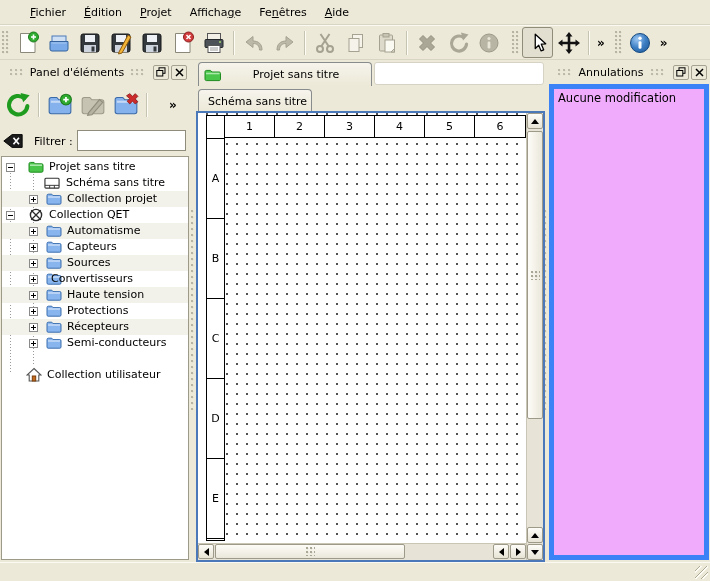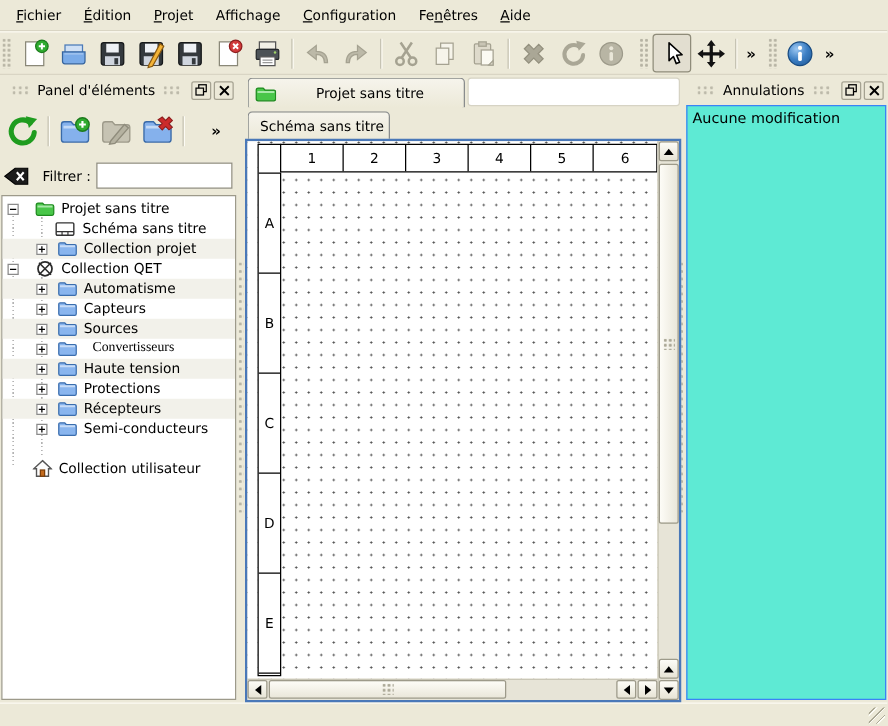--- a/index.html
+++ b/index.html
@@ -4,21 +4,21 @@
 <style>
   * { box-sizing: border-box; margin:0; padding:0; }
   html,body { width:710px; height:581px; }
   body {
     position:relative; overflow:hidden;
     background:#ece9d8; color:#000;
     font-family:"DejaVu Sans", sans-serif; font-size:11px;
   }
   
   .menubar { position:absolute; top:0; left:0; right:0; height:25px;
-    display:flex; align-items:center; padding-left:4px;
+    display:flex; align-items:center; padding-left:21px;
     border-bottom:1px solid #d9d5c4; }
   .menu-item { padding:4px 9px; cursor:default; white-space:nowrap; }
   .mn { text-decoration:underline; }
   
   .toolbar-row { position:absolute; top:25px; left:0; right:0; height:35px;
     display:flex; align-items:center; border-top:1px solid #fbfaf2;
     border-bottom:1px solid #d9d5c4; }
   .tb-handle { width:7px; height:24px; margin:0 3px 0 2px;
     background-image:radial-gradient(circle at 1.2px 1.2px,#b7b4a4 1px,transparent 1.4px);
     background-size:4px 4px; }
@@ -91,37 +91,36 @@
     border:1px solid #9d9a8a; border-radius:2px; display:flex; align-items:center; justify-content:center; }
   .grip-dots { width:9px; height:9px;
     background-image:radial-gradient(circle at 1.2px 1.2px,#aaa796 1px,transparent 1.4px);
     background-size:4px 4px; }
   .tri-up   { width:0;height:0;border-left:4px solid transparent;border-right:4px solid transparent;border-bottom:5px solid #000; }
   .tri-down { width:0;height:0;border-left:4px solid transparent;border-right:4px solid transparent;border-top:5px solid #000; }
   .tri-left { width:0;height:0;border-top:4px solid transparent;border-bottom:4px solid transparent;border-right:5px solid #000; }
   .tri-right{ width:0;height:0;border-top:4px solid transparent;border-bottom:4px solid transparent;border-left:5px solid #000; }
   
   .undo-list { position:absolute; left:549px; right:1px; top:84px; bottom:21px;
-    background:#5eead4; border:1px solid #3b82f6; }
+    background:#f0abfc; border:5px solid #3b82f6; }
   .undo-item { padding:2px 4px; font-size:11.5px; white-space:nowrap; }
   
   .statusbar { position:absolute; left:0; right:0; bottom:0; height:19px; border-top:1px solid #fbfaf2; }
   .size-grip { position:absolute; right:2px; bottom:2px; width:13px; height:13px;
     background-image:repeating-linear-gradient(135deg, transparent 0 3px, #aca995 3px 4px, #fdfcf5 4px 5px);
   }
 </style>
 </head>
 <body>
 
 <div class="menubar">
   <span class="menu-item"><span></span><span class="mn">F</span><span>ichier</span></span>
   <span class="menu-item"><span></span><span class="mn">É</span><span>dition</span></span>
   <span class="menu-item"><span></span><span class="mn">P</span><span>rojet</span></span>
   <span class="menu-item"><span>Afficha</span><span class="mn">g</span><span>e</span></span>
-  <span class="menu-item"><span></span><span class="mn">C</span><span>onfiguration</span></span>
   <span class="menu-item"><span>Fe</span><span class="mn">n</span><span>êtres</span></span>
   <span class="menu-item"><span></span><span class="mn">A</span><span>ide</span></span>
 </div>
 
 <div class="toolbar-row">
   <div class="tb-handle"></div>
 
   <div class="tb-btn">
     <svg width="24" height="24" viewBox="0 0 24 24">
       <path d="M4.5 2.5h10l4.5 4.5v14.5h-14.5z" fill="#fff" stroke="#8a8878"></path>
@@ -397,21 +396,21 @@
         <path d="M2 6 h12" stroke="#c7dcf7" stroke-width="1.5"></path>
       </svg>
     <span class="t-label" style="left:65px;">Sources</span>
   </div>
   <div class="tree-row" style="top:114px;">
     <div class="expander plus" style="left:27px;"></div>
     <svg class="t-icon" style="left:44px;" width="16" height="16" viewBox="0 0 16 16">
         <path d="M1 4.6 C1 3.7 1.4 3.2 2.3 3.2 H5.8 L7 4.6 H13.8 C14.6 4.6 15 5 15 5.8 V11.9 C15 12.8 14.6 13.2 13.8 13.2 H2.2 C1.4 13.2 1 12.8 1 11.9 Z" fill="#89b5ee" stroke="#3b6eae"></path>
         <path d="M2 6 h12" stroke="#c7dcf7" stroke-width="1.5"></path>
       </svg>
-    <span class="t-label" style="left:72px;font-family:Liberation Serif, serif;">Convertisseurs</span>
+    <span class="t-label" style="left:49px;">Convertisseurs</span>
   </div>
   <div class="tree-row" style="top:146px;">
     <div class="expander plus" style="left:27px;"></div>
     <svg class="t-icon" style="left:44px;" width="16" height="16" viewBox="0 0 16 16">
         <path d="M1 4.6 C1 3.7 1.4 3.2 2.3 3.2 H5.8 L7 4.6 H13.8 C14.6 4.6 15 5 15 5.8 V11.9 C15 12.8 14.6 13.2 13.8 13.2 H2.2 C1.4 13.2 1 12.8 1 11.9 Z" fill="#89b5ee" stroke="#3b6eae"></path>
         <path d="M2 6 h12" stroke="#c7dcf7" stroke-width="1.5"></path>
       </svg>
     <span class="t-label" style="left:65px;">Protections</span>
   </div>
   <div class="tree-row alt" style="top:130px;">

